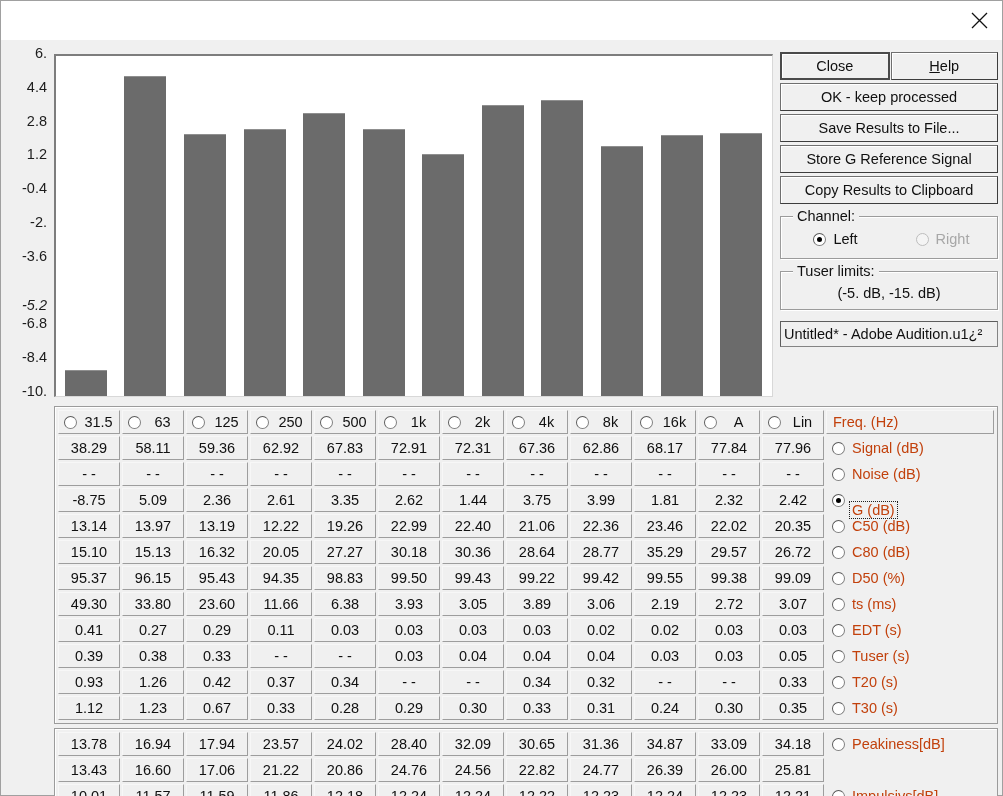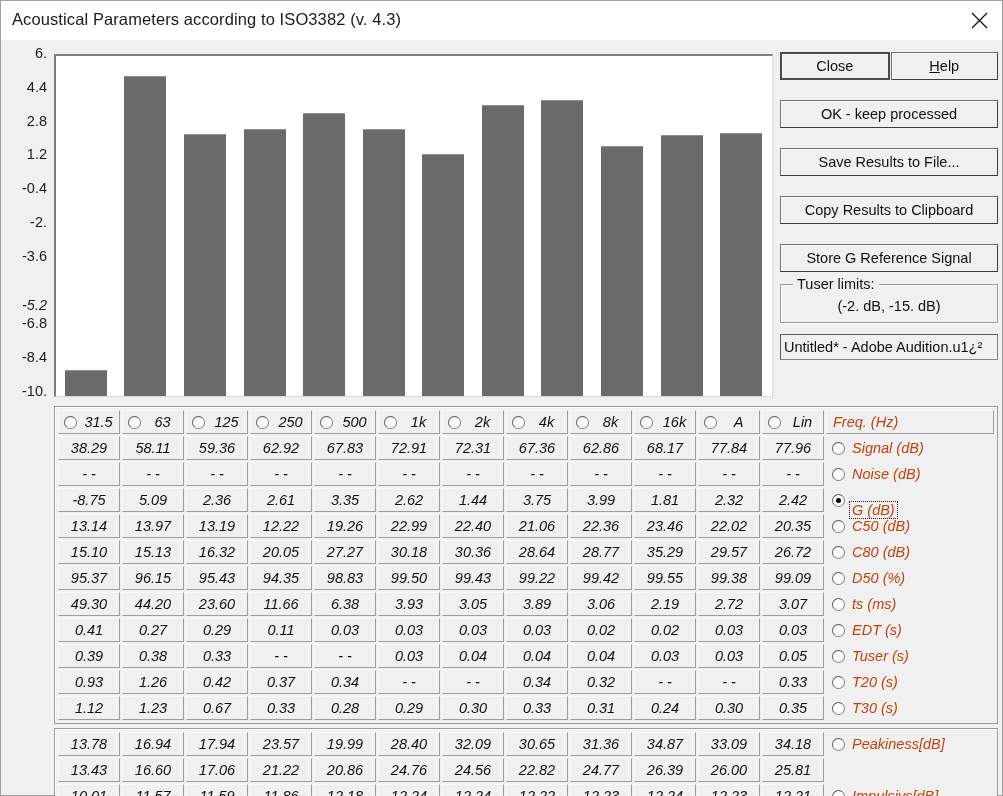--- a/index.html
+++ b/index.html
@@ -41,21 +41,21 @@
   .btn{box-sizing:border-box;background:#f0f0f0;
        border:1px solid #6f6f6f;border-right-color:#3d3d3d;border-bottom-color:#3d3d3d;
        box-shadow:inset 1px 1px 0 #ffffff;
        font-family:"Liberation Sans",sans-serif;font-size:14.5px;color:#101010;
        display:flex;align-items:center;justify-content:center;cursor:default;
        height:28px;}
   .btn.default{border:2px solid #4a4a4a;box-shadow:inset 1px 1px 0 #ffffff;}
   .row2{display:flex;gap:1px;border-radius:7px;}
   .row2 .btn{flex:1;}
   .btn u{text-decoration:underline;}
-  .spaced{margin-top:20px;}
+  .spaced{margin-top:3px;}
 
   
   .group{position:relative;box-sizing:border-box;border:1px solid #9b9b9b;
          box-shadow:inset 1px 1px 0 #ffffff, 1px 1px 0 #ffffff;
          margin-top:12px;padding:10px 6px 7px 6px;}
   .group > .legend{position:absolute;top:-9px;left:12px;background:#f0f0f0;
                    padding:0 4px;font-size:14.5px;color:#101010;white-space:nowrap;}
   .grouprow{display:flex;align-items:center;justify-content:center;gap:10px;height:24px;}
   .half{flex:1;display:flex;align-items:center;justify-content:center;gap:7px;}
 
@@ -73,21 +73,21 @@
 
   
   .textfield{box-sizing:border-box;margin-top:11px;height:26px;background:#f0f0f0;
              border:1px solid #848484;border-top-color:#5d5d5d;border-left-color:#5d5d5d;
              display:flex;align-items:center;padding:0 3px;overflow:hidden;}
   .textfield span{font-size:14.5px;color:#101010;white-space:nowrap;}
 
   
   .tablewrap{position:absolute;left:53px;top:366px;width:944px;}
   .panel{box-sizing:border-box;border:1px solid #9b9b9b;
-         box-shadow:inset 1px 1px 0 #ffffff;background:#f0f0f0;padding:2px;font-style:italic;}
+         box-shadow:inset 1px 1px 0 #ffffff;background:#f0f0f0;padding:2px;}
   .trow{display:flex;align-items:stretch;}
   .cell{box-sizing:border-box;height:24px;margin:1px;
         border:1px solid #b7b7b7;border-top-color:#f7f7f7;border-left-color:#f7f7f7;
         border-right-color:#9d9d9d;border-bottom-color:#9d9d9d;
         background:#f0f0f0;display:flex;align-items:center;justify-content:center;
         font-size:14.5px;color:#101010;}
   .cell.hdr{display:flex;align-items:center;justify-content:flex-start;gap:5px;padding-left:5px;}
   .cell.hdr .txt{flex:1;text-align:center;padding-right:4px;}
   .cellw{width:62px;flex:none;}
   .namecell{box-sizing:border-box;height:24px;margin:1px;flex:1;
@@ -97,21 +97,20 @@
                   border-right-color:#9d9d9d;border-bottom-color:#9d9d9d;}
   .focusbox{border:1px dotted #202020;padding:0 2px;margin-left:-3px;margin-top:20px;}
   .panel.second{margin-top:4px;}
 </style>
 </head>
 <body>
 
 <div id="app">
 
   <div class="titlebar">
-    <div class="caption">Acoustical Parameters according to ISO3382 (v. 4.3)</div>
     <div class="closebtn">
       <span>
         <svg width="17" height="17" viewBox="0 0 17 17">
           <path d="M1,1 L16,16 M16,1 L1,16" stroke="#111" stroke-width="1.3" fill="none"></path>
         </svg>
       </span>
     </div>
   </div>
 
   <div class="client">
@@ -151,27 +150,40 @@
 
       <div class="row2">
         <div class="btn default">Close</div>
         <div class="btn">
             <span><u>H</u><span>elp</span></span>
           </div>
       </div>
 
       <div class="btn spaced">OK - keep processed</div>
       <div class="btn spaced">Save Results to File...</div>
+      <div class="btn spaced">Store G Reference Signal</div>
       <div class="btn spaced">Copy Results to Clipboard</div>
-      <div class="btn spaced">Store G Reference Signal</div>
-
+
+      <div class="group">
+        <div class="legend">Channel:</div>
+        <div class="grouprow">
+          <div class="half">
+            <span class="radio on"></span>
+            <span class="rlabel">Left</span>
+          </div>
+          <div class="half">
+            <span class="radio dim"></span>
+            <span class="rlabel dim">Right</span>
+          </div>
+        </div>
+      </div>
 
       <div class="group">
         <div class="legend">Tuser  limits:</div>
-        <div class="tuserval">(-2. dB, -15. dB)</div>
+        <div class="tuserval">(-5. dB, -15. dB)</div>
       </div>
 
       <div class="textfield">
         <span>Untitled* - Adobe Audition.u1¿²</span>
       </div>
     </div>
 
     <div class="tablewrap">
       <div class="panel" id="panel1">
           <div class="trow">
@@ -328,21 +340,21 @@
             <div class="cell cellw">99.55</div>
             <div class="cell cellw">99.38</div>
             <div class="cell cellw">99.09</div>
             <div class="namecell">
               <span class="radio"></span>
               <span>D50 (%)</span>
             </div>
           </div>
           <div class="trow">
             <div class="cell cellw">49.30</div>
-            <div class="cell cellw">44.20</div>
+            <div class="cell cellw">33.80</div>
             <div class="cell cellw">23.60</div>
             <div class="cell cellw">11.66</div>
             <div class="cell cellw">6.38</div>
             <div class="cell cellw">3.93</div>
             <div class="cell cellw">3.05</div>
             <div class="cell cellw">3.89</div>
             <div class="cell cellw">3.06</div>
             <div class="cell cellw">2.19</div>
             <div class="cell cellw">2.72</div>
             <div class="cell cellw">3.07</div>
@@ -423,21 +435,21 @@
               <span>T30 (s)</span>
             </div>
           </div>
         </div>
       <div class="panel second" id="panel2">
           <div class="trow">
             <div class="cell cellw">13.78</div>
             <div class="cell cellw">16.94</div>
             <div class="cell cellw">17.94</div>
             <div class="cell cellw">23.57</div>
-            <div class="cell cellw">19.99</div>
+            <div class="cell cellw">24.02</div>
             <div class="cell cellw">28.40</div>
             <div class="cell cellw">32.09</div>
             <div class="cell cellw">30.65</div>
             <div class="cell cellw">31.36</div>
             <div class="cell cellw">34.87</div>
             <div class="cell cellw">33.09</div>
             <div class="cell cellw">34.18</div>
             <div class="namecell">
               <span class="radio"></span>
               <span>Peakiness[dB]</span>

